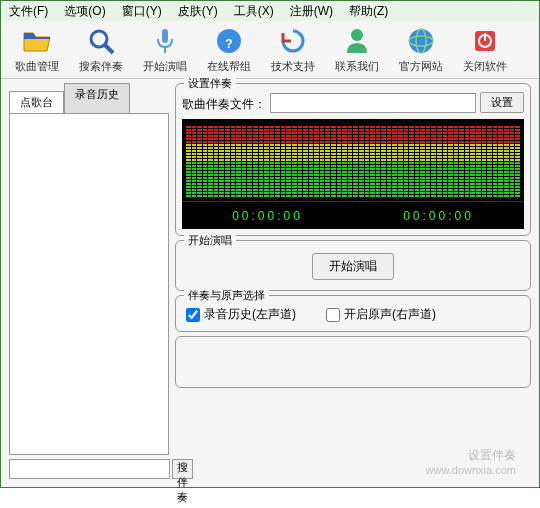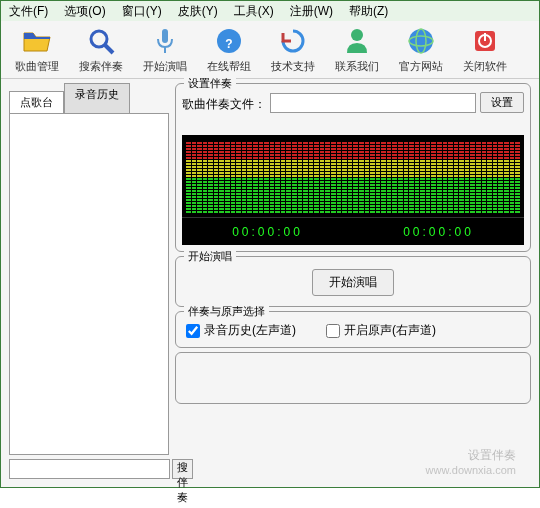--- a/index.html
+++ b/index.html
@@ -29,21 +29,21 @@
 .left-bottom { display: flex; margin-top: 4px; gap: 2px; }
 .search-input { flex: 1; border: 1px solid #999; height: 20px; padding: 0 2px; }
 .search-btn { border: 1px solid #999; background: #efefef; padding: 0 4px; height: 20px; font-size: 11px; cursor: pointer; }
 .right-panel { flex: 1; display: flex; flex-direction: column; gap: 4px; }
 .group { border: 1px solid #999; padding: 8px 6px 6px 6px; position: relative; background: #f5f5f5; border-radius: 6px; }
 .group-title { position: absolute; top: -8px; left: 8px; background: #f5f5f5; padding: 0 4px; font-size: 11px; }
 .file-row { display: flex; align-items: flex-end; gap: 4px; }
 .file-label { font-size: 12px; }
 .file-input { flex: 1; border: 1px solid #999; height: 20px; background: #fff; }
 .file-btn { border: 1px solid #999; background: #efefef; padding: 2px 10px; font-size: 11px; cursor: pointer; border-radius: 2px; }
-.spectrum { width: 100%; height: 110px; background: #000; margin-top: 22px; display: flex; flex-direction: column; }
+.spectrum { width: 100%; height: 110px; background: #000; margin-top: 6px; display: flex; flex-direction: column; }
 .spectrum-bars { flex: 1; display: flex; align-items: flex-end; padding: 4px; gap: 1px; }
 .bar-col { flex: 1; display: flex; flex-direction: column-reverse; gap: 1px; }
 .bar-seg { height: 2px; }
 .seg-r { background: #cc2222; }
 .seg-y { background: #cccc22; }
 .seg-g { background: #22cc22; }
 .spectrum-time { height: 28px; display: flex; align-items: center; justify-content: space-around; font-family: "Courier New", monospace; font-size: 20px; color: #22ff22; letter-spacing: 3px; border-top: 1px solid #333; }
 .start-btn { display: block; margin: 4px auto; padding: 4px 16px; border: 1px solid #999; background: #efefef; cursor: pointer; border-radius: 3px; font-size: 12px; }
 .checkbox-row { display: flex; gap: 30px; align-items: center; padding: 2px 4px; }
 .checkbox-item { display: flex; align-items: center; gap: 4px; }

